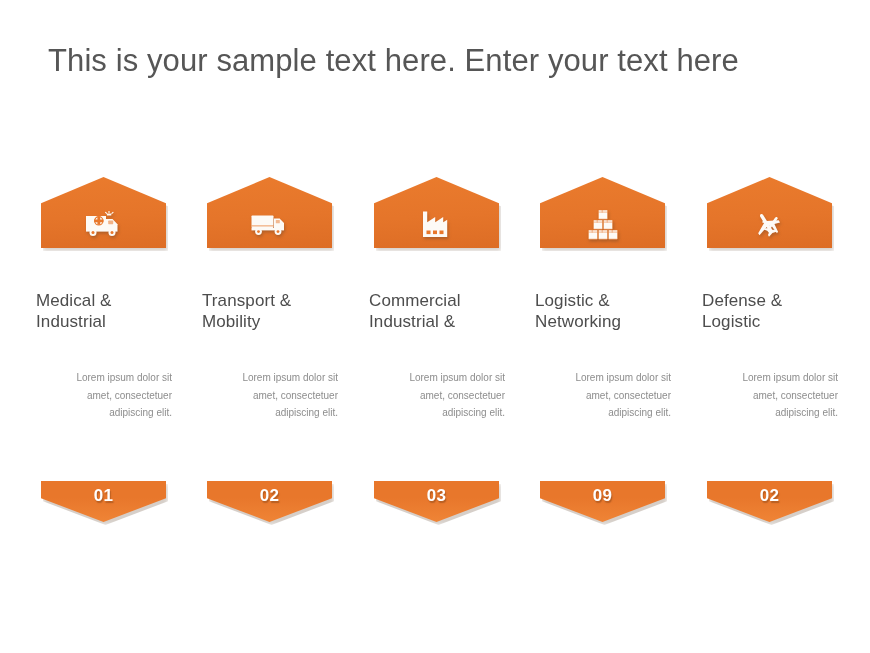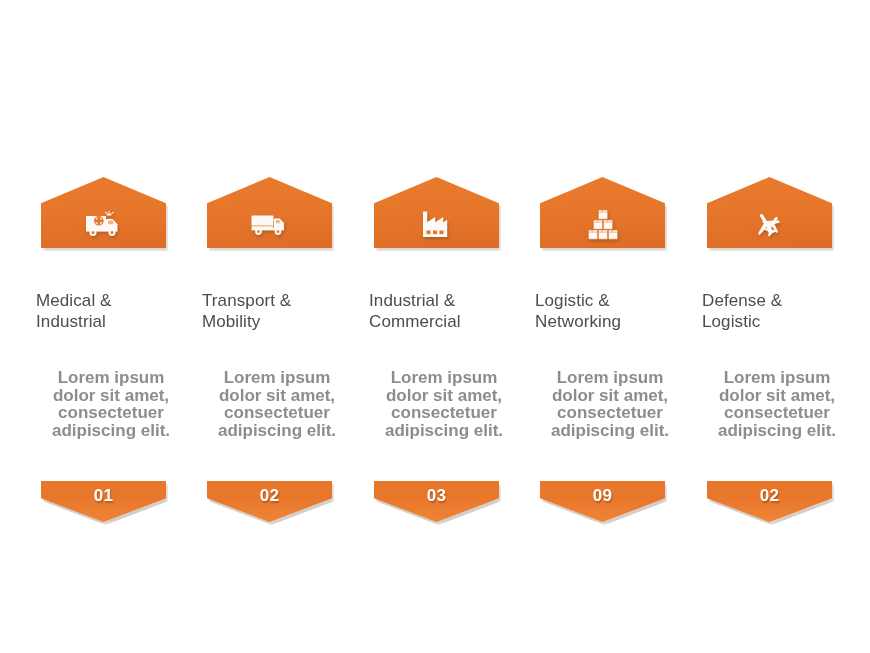--- a/index.html
+++ b/index.html
@@ -114,23 +114,23 @@
     line-height: 20.5px;
     letter-spacing: 0.1px;
   }
 
   
   .col-body {
     position: absolute;
     left: 9px;
     top: 192px;
     width: 122px;
-    text-align: center;
-    font-size: 17px;
-    font-weight: 700;
+    text-align: right;
+    font-size: 10px;
+    font-weight: 400;
     color: #8d8d8d;
     line-height: 17.6px;
   }
 
   
   .badge-wrap {
     position: absolute;
     left: 0;
     top: 304px;
     width: 125px;
@@ -171,20 +171,21 @@
     color: #ffffff;
     letter-spacing: 0.4px;
     text-shadow: 1px 1.5px 1.2px rgba(120, 60, 20, 0.45);
   }
 </style>
 </head>
 <body>
 
 <div id="slide">
 
+  <div id="slide-title">This is your sample text here. Enter your text here</div>
 
   <div id="columns">
 
     <div class="column col-0">
       <div class="pent-wrap">
         <div class="pent-shadow"></div>
         <div class="pent"></div>
         <div class="pent-icon">
           <svg width="40" height="28" viewBox="0 0 40 28">
             <g fill="#fdfaf6">
@@ -257,22 +258,22 @@
             <g fill="#fdfaf6">
               <path d="M3 1.5 h4.2 v10.8 l8 -5.2 v5.2 l8 -5.2 v5.2 l4 -2.6 v17.4 h-24.2 z"></path>
               <rect x="6.5" y="20.5" width="4" height="3.6" fill="#e8772b"></rect>
               <rect x="13" y="20.5" width="4" height="3.6" fill="#e8772b"></rect>
               <rect x="19.5" y="20.5" width="4" height="3.6" fill="#e8772b"></rect>
             </g>
           </svg>
         </div>
       </div>
       <div class="col-heading">
+        <div>Commercial</div>
         <div>Industrial &amp;</div>
-        <div>Commercial</div>
       </div>
       <div class="col-body">Lorem ipsum dolor sit amet, consectetuer adipiscing elit.</div>
       <div class="badge-wrap">
         <div class="badge-shadow"></div>
         <div class="badge"></div>
         <div class="badge-num">03</div>
       </div>
     </div>
 
     <div class="column col-3">

